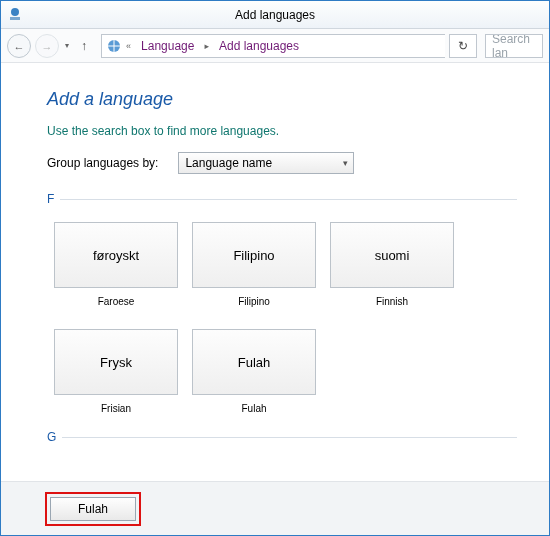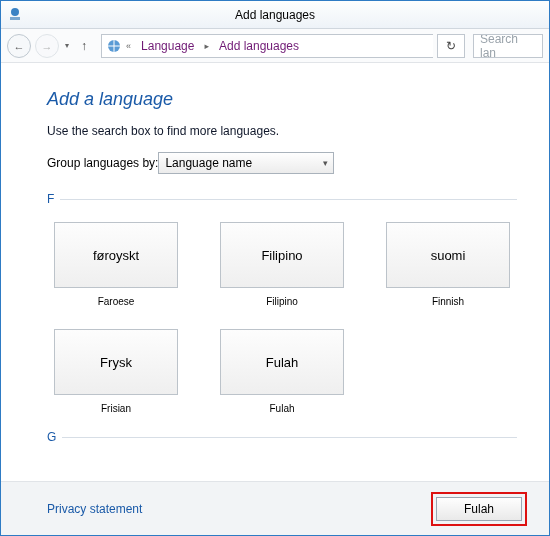--- a/index.html
+++ b/index.html
@@ -82,21 +82,21 @@
     font-size: 9px; color: #666;
   }
   .refresh-cell {
     width: 28px; height: 24px;
     border: 1px solid #c0c7cf;
     background: #fff;
     display: flex; align-items: center; justify-content: center;
     color: #444;
   }
   .searchbox {
-    width: 70px; height: 24px;
+    width: 58px; height: 24px;
     border: 1px solid #c0c7cf;
     background: #fff;
     margin-left: 4px;
     padding: 0 6px;
     color: #9aa3ab;
     font-size: 12px;
     overflow: hidden;
     display: flex; align-items: center;
   }
   .content {
@@ -110,25 +110,25 @@
   }
   h1.page-title {
     color: #1a5aa8;
     font-weight: 400;
     font-size: 18px;
     margin: 0 0 14px 0;
     font-style: italic;
   }
   .subtext {
     font-size: 12px;
-    color: #0f172a;
+    color: #0f766e;
     margin-bottom: 14px;
   }
   .group-row {
-    display: flex; align-items: center; gap: 0;
+    display: flex; align-items: center; gap: 20px;
     margin-bottom: 18px;
   }
   .combo {
     border: 1px solid #a9b2bb;
     background: linear-gradient(#fefefe,#ececec);
     height: 22px;
     width: 176px;
     font-size: 12px;
     padding: 0 6px;
     display: flex; align-items: center; justify-content: space-between;
@@ -140,21 +140,20 @@
     display: flex;
     align-items: center;
     gap: 6px;
     margin: 4px 0 10px 0;
   }
   .group-header .line {
     flex: 1; height: 1px; background: #d7dee6;
   }
   .tiles {
     display: flex;
-    gap: 28px;
     margin-bottom: 12px;
   }
   .tile {
     width: 138px;
     text-align: center;
     padding: 6px 6px 4px 6px;
   }
   .tile .card {
     width: 124px; height: 66px;
     margin: 0 auto 8px auto;
@@ -292,19 +291,18 @@
 
       <div class="group-header">
         <span>G</span>
         <div class="line"></div>
       </div>
 
     </div>
   </div>
 
   <div class="footer">
-    <a href="#">Privacy statement</a>
     <div class="open-wrap">
       <div class="open-btn">Fulah</div>
     </div>
   </div>
 
 </div>
 
 </body></html>

